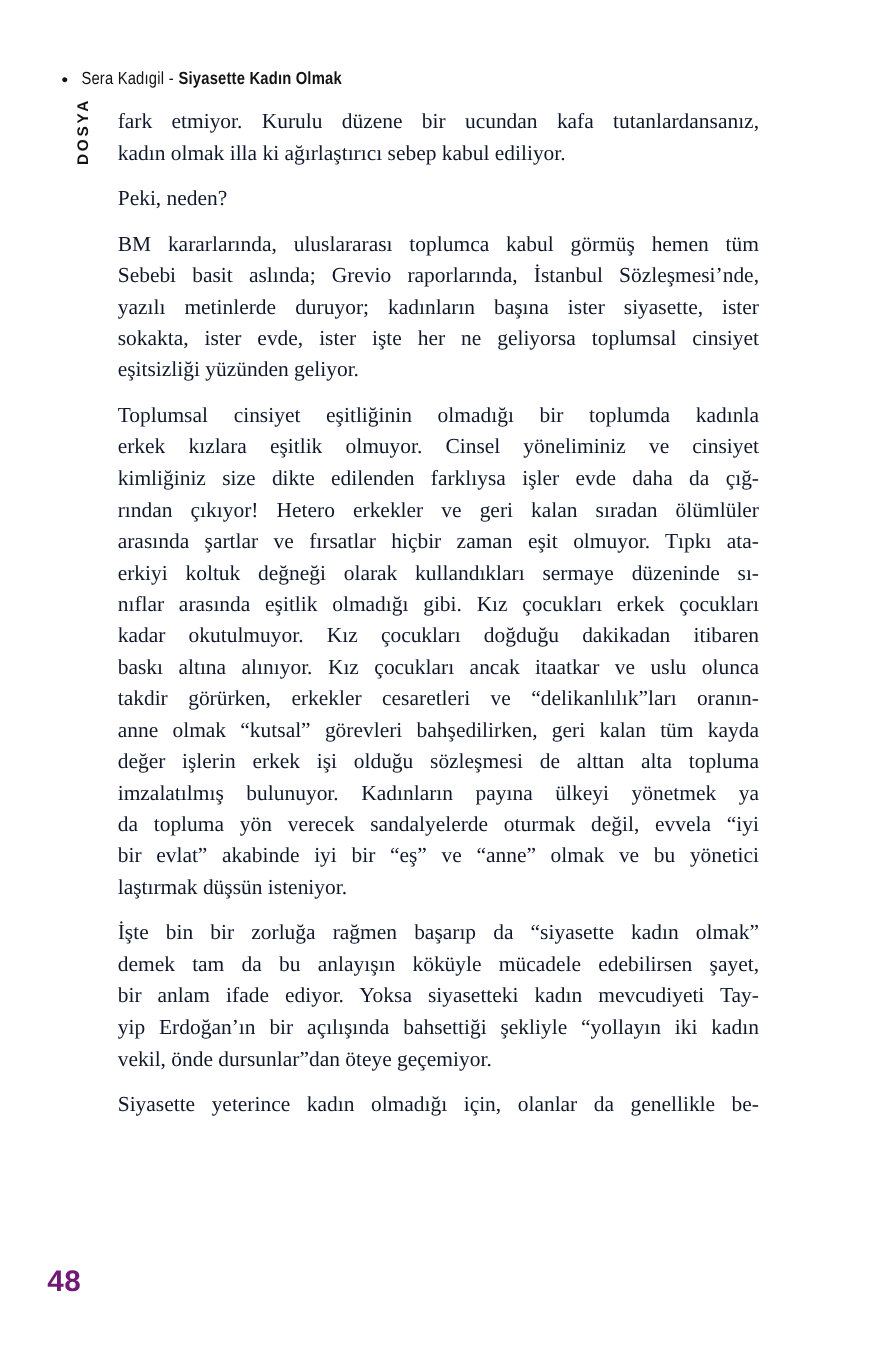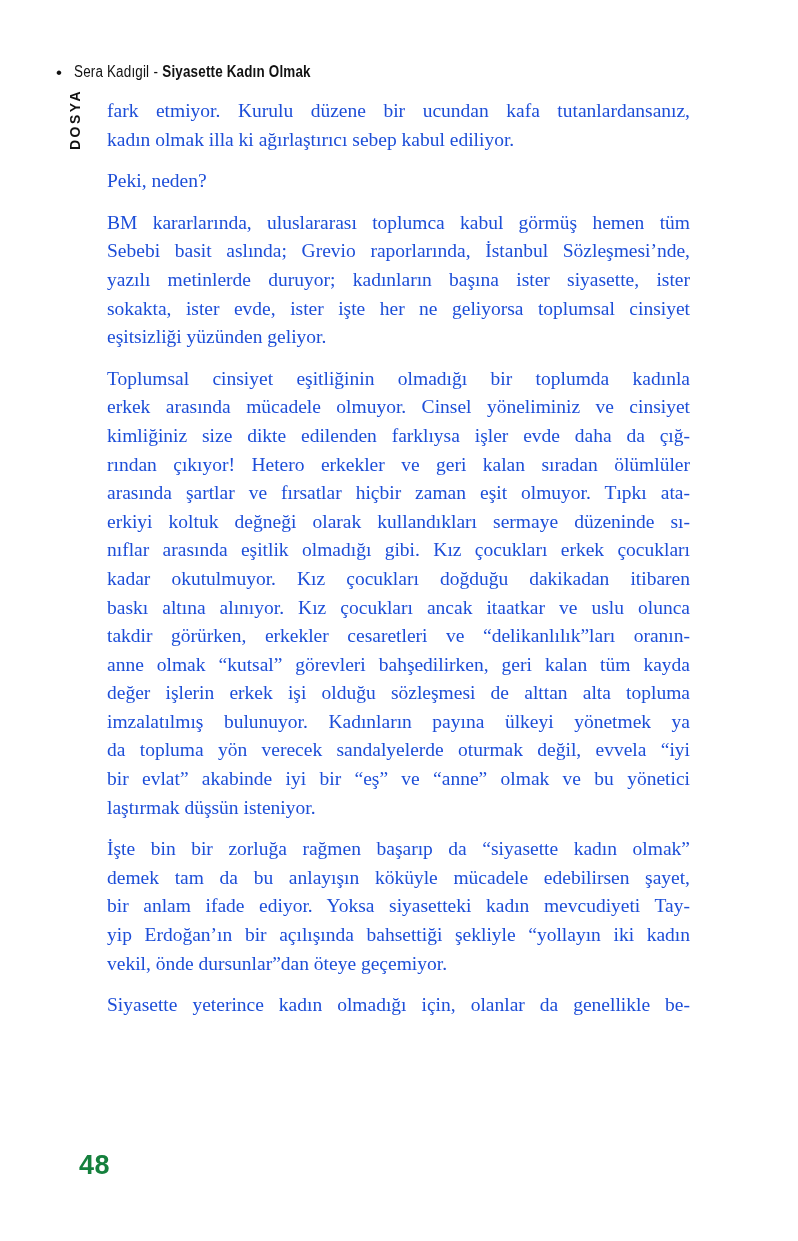--- a/index.html
+++ b/index.html
@@ -56,40 +56,39 @@
     color: #121212;
   }
   
   .body {
     position: absolute;
     left: 107px;
     top: 97px;
     width: 583px;
     font-size: 19.5px;
     line-height: 28.6px;
-    color: #1d4ed8;
+    color: #0f172a;
   }
   .para { margin: 0 0 13px 0; }
   .para:last-child { margin-bottom: 0; }
   .line {
     text-align: justify;
     text-align-last: justify;
   }
   .line.flush { text-align-last: left; }
   
   .pagenum {
     position: absolute;
     left: 43px;
     top: 1150px;
     font-family: "Liberation Sans", sans-serif;
     font-weight: 700;
     font-size: 27px;
     letter-spacing: 0.5px;
-    color: #15803d;
-    margin-left: 36px;
+    color: #701a75;
   }
 </style>
 </head>
 <body>
 
 <div class="page">
 
   <div class="header">
     <span class="bullet">•</span>
     <span class="header-text"><span class="author">Sera Kadıgil</span><span class="sep">-</span><span class="title">Siyasette Kadın Olmak</span></span>
@@ -107,21 +106,21 @@
       </div>
       <div class="para">
         <div class="line">BM kararlarında, uluslararası toplumca kabul görmüş hemen tüm</div>
         <div class="line">Sebebi basit aslında; Grevio raporlarında, İstanbul Sözleşmesi’nde,</div>
         <div class="line">yazılı metinlerde duruyor; kadınların başına ister siyasette, ister</div>
         <div class="line">sokakta, ister evde, ister işte her ne geliyorsa toplumsal cinsiyet</div>
         <div class="line flush">eşitsizliği yüzünden geliyor.</div>
       </div>
       <div class="para">
         <div class="line">Toplumsal cinsiyet eşitliğinin olmadığı bir toplumda kadınla</div>
-        <div class="line">erkek arasında mücadele olmuyor. Cinsel yöneliminiz ve cinsiyet</div>
+        <div class="line">erkek kızlara eşitlik olmuyor. Cinsel yöneliminiz ve cinsiyet</div>
         <div class="line">kimliğiniz size dikte edilenden farklıysa işler evde daha da çığ-</div>
         <div class="line">rından çıkıyor! Hetero erkekler ve geri kalan sıradan ölümlüler</div>
         <div class="line">arasında şartlar ve fırsatlar hiçbir zaman eşit olmuyor. Tıpkı ata-</div>
         <div class="line">erkiyi koltuk değneği olarak kullandıkları sermaye düzeninde sı-</div>
         <div class="line">nıflar arasında eşitlik olmadığı gibi. Kız çocukları erkek çocukları</div>
         <div class="line">kadar okutulmuyor. Kız çocukları doğduğu dakikadan itibaren</div>
         <div class="line">baskı altına alınıyor. Kız çocukları ancak itaatkar ve uslu olunca</div>
         <div class="line">takdir görürken, erkekler cesaretleri ve “delikanlılık”ları oranın-</div>
         <div class="line">anne olmak “kutsal” görevleri bahşedilirken, geri kalan tüm kayda</div>
         <div class="line">değer işlerin erkek işi olduğu sözleşmesi de alttan alta topluma</div>

